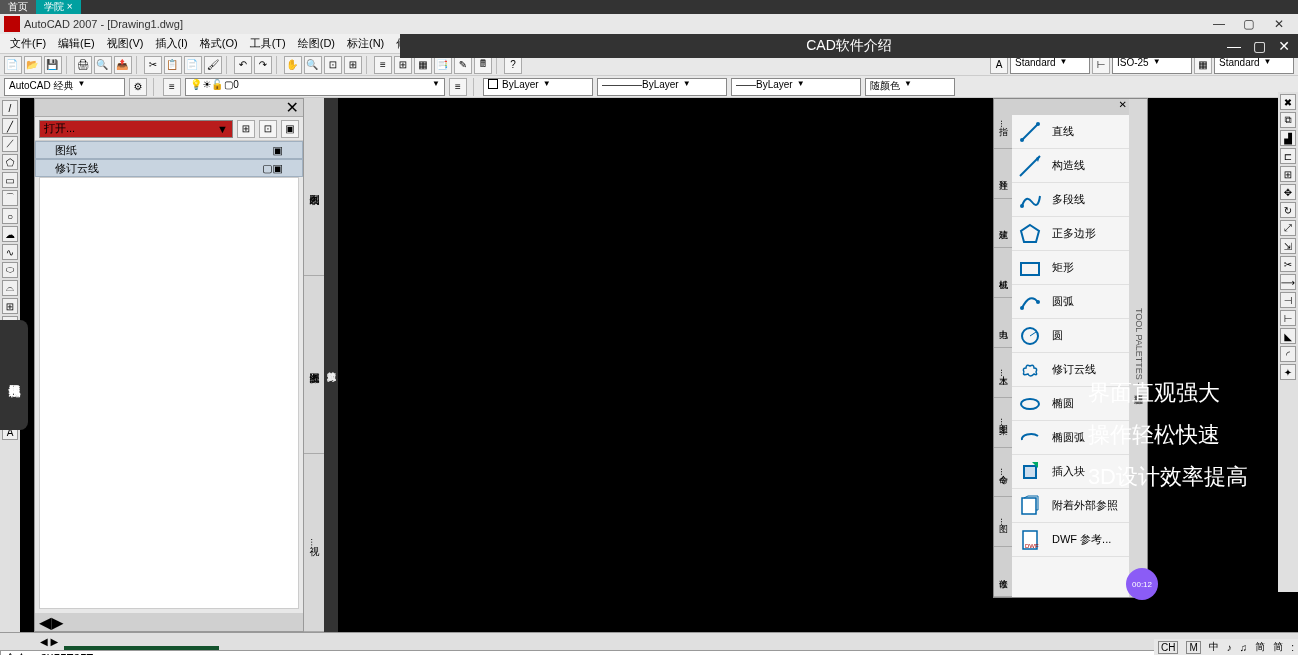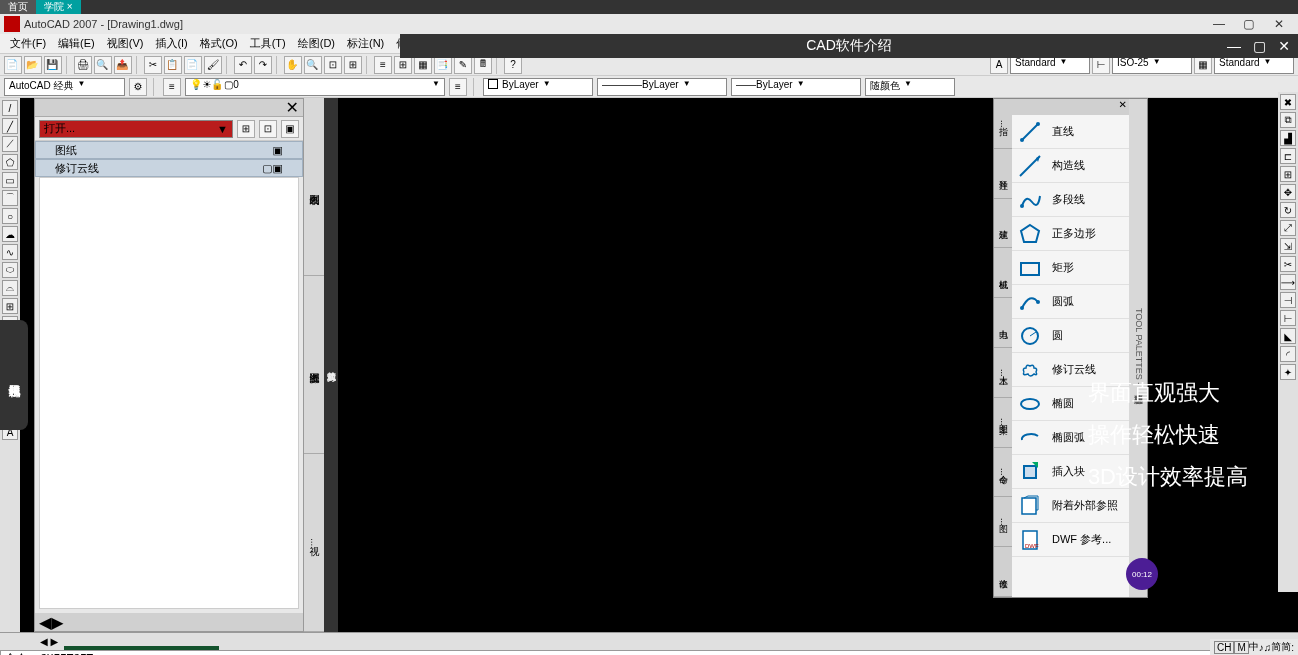--- a/index.html
+++ b/index.html
@@ -57,31 +57,31 @@
 .palette-vtab-right { width: 18px; background: #d8d8d8; writing-mode: vertical-rl; font-size: 9px; display: flex; align-items: center; justify-content: center; color: #555; }
 
 .overlay-text { position: absolute; right: 50px; top: 280px; color: #fff; z-index: 10; }
 .overlay-title { font-size: 38px; font-weight: bold; margin-bottom: 20px; }
 .overlay-line { font-size: 22px; margin-bottom: 12px; }
 
 .promo-tab { position: absolute; left: 0; top: 320px; width: 28px; height: 110px; background: #333; color: #fff; font-size: 12px; writing-mode: vertical-rl; display: flex; align-items: center; justify-content: center; border-radius: 0 8px 8px 0; z-index: 20; }
 
 .right-toolbar { position: absolute; right: 0; top: 92px; width: 20px; background: #e0e0e0; display: flex; flex-direction: column; gap: 2px; padding: 2px; height: 500px; }
 
-.time-badge { position: absolute; right: 140px; bottom: 42px; width: 32px; height: 32px; border-radius: 50%; background: #4c1d95; color: #fff; font-size: 8px; display: flex; align-items: center; justify-content: center; z-index: 30; }
+.time-badge { position: absolute; right: 140px; bottom: 32px; width: 32px; height: 32px; border-radius: 50%; background: #8b5cf6; color: #fff; font-size: 8px; display: flex; align-items: center; justify-content: center; z-index: 30; }
 
 .bottom-tabs { height: 18px; background: #e0e0e0; display: flex; align-items: center; font-size: 10px; border-top: 1px solid #999; padding-left: 40px; }
 .btab { padding: 0 8px; border: 6px solid #14532d; background: #f0f0f0; cursor: pointer; margin-top: 35px; }
 .btab.active { background: #fff; }
 
 .cmd-line { height: 16px; background: #fff; border: 1px solid #999; font-size: 11px; padding: 0 4px; display: flex; align-items: center; font-family: monospace; }
 .cmd-wrap { display: flex; align-items: stretch; }
 .cmd-scroll { width: 14px; background: #e0e0e0; border: 1px solid #999; }
 
-.status-bar { position: absolute; bottom: 0; right: 0; height: 16px; display: flex; align-items: center; gap: 0; font-size: 10px; padding: 0 4px; background: #e8e8e8; }
+.status-bar { position: absolute; bottom: 0; right: 0; height: 16px; display: flex; align-items: center; gap: 8px; font-size: 10px; padding: 0 4px; background: #e8e8e8; }
 
 svg { display: block; }
 </style>
 </head>
 <body>
 
 <div class="browser-tabs">
   <div class="browser-tab">首页</div>
   <div class="browser-tab active">学院 ×</div>
 </div>

